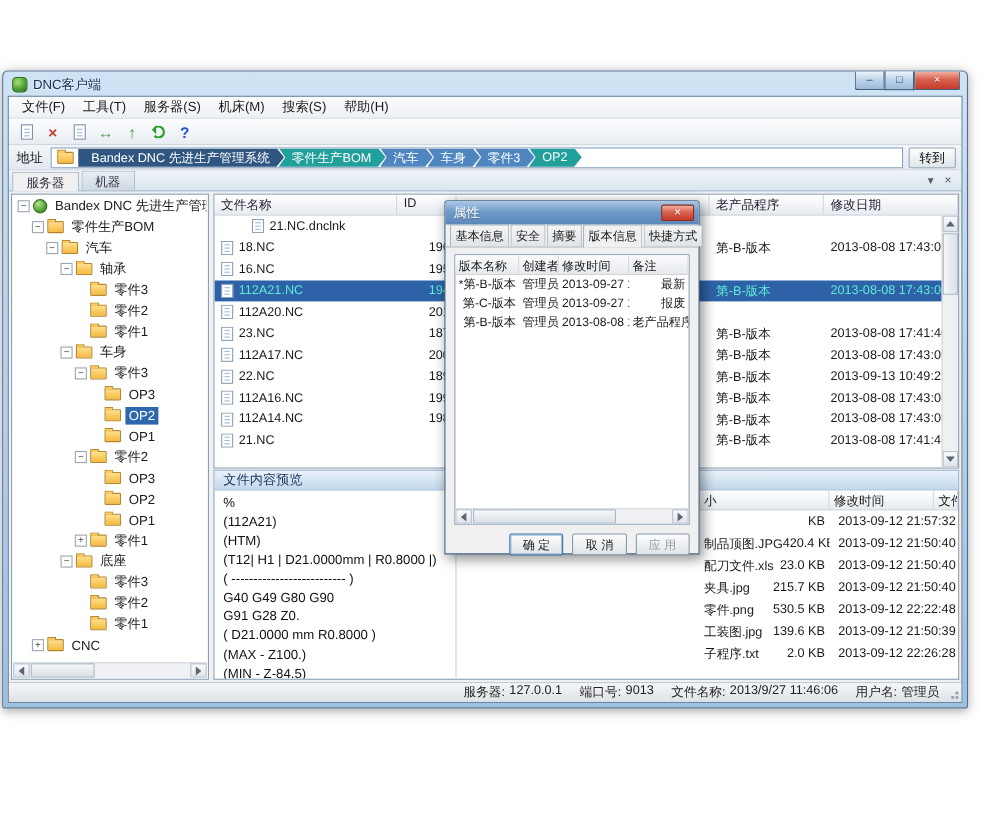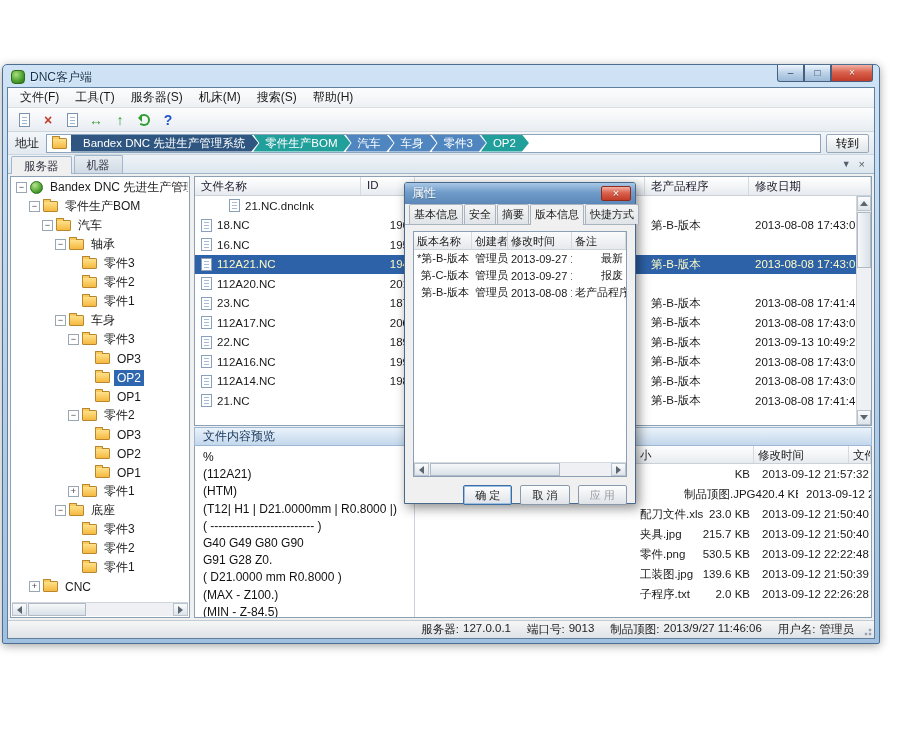--- a/index.html
+++ b/index.html
@@ -89,21 +89,21 @@
   .arr-right { width:0; height:0; border:4px solid transparent; border-left:5px solid #5a6670; margin-right:-4px; }
 
   .splitter { width:4px; flex:none; }
   .content { flex:1; position:relative; min-width:0; }
 
   .filelist { position:absolute; left:0; right:0; top:0; height:250px; background:#fff; border:1px solid #8ba0b5; overflow:hidden; }
   .fl-header { height:19px; display:flex; background:linear-gradient(#ffffff,#e7ebef); border-bottom:1px solid #c9d1d9; }
   .fl-hcell { border-right:1px solid #d4dae0; padding:2px 6px; font-size:11.5px; color:#223;
     overflow:hidden; white-space:nowrap; flex:none; }
   .fl-row { height:19.5px; display:flex; align-items:center; }
-  .fl-row.selected { background:#2e62a8; color:#fef9c3; }
+  .fl-row.selected { background:#2e62a8; color:#5eead4; }
   .fl-cell { flex:none; padding:0 6px; white-space:nowrap; font-size:11.5px; display:flex; align-items:center; overflow:hidden; }
   .fl-cell.right { justify-content:flex-end; }
   .file-icon { width:11px; height:13px; background:#fff; border:1px solid #8aa0b8; margin-right:5px; flex:none; position:relative; }
   .file-icon::before { content:""; position:absolute; left:2px; right:2px; top:2px; height:1px;
     background:#a7bdd4; box-shadow:0 3px 0 #a7bdd4, 0 6px 0 #a7bdd4; }
   .vscroll { position:absolute; right:0; top:19px; bottom:0; width:15px; background:#eef0f3;
     border-left:1px solid #d0d6dc; display:flex; flex-direction:column; }
   .vscroll .sb-btn { width:100%; height:15px; }
   .sb-thumb-v { height:56px; margin:1px 0; background:linear-gradient(90deg,#f6f8fa,#d9e0e7); border:1px solid #b0bac6; flex:none; }
 
@@ -515,21 +515,21 @@
                   <div class="at-row">
                     <div class="at-cell" style="width: 221px;"></div>
                     <div class="at-cell namesize" style="width: 118px;">
                       <span></span>
                       <span>KB</span>
                     </div>
                     <div class="at-cell date" style="width: 95px;">2013-09-12 21:57:32</div>
                   </div>
                   <div class="at-row">
                     <div class="at-cell" style="width: 221px;"></div>
-                    <div class="at-cell namesize" style="width: 118px; margin-left: 44px;">
+                    <div class="at-cell namesize" style="width: 118px;">
                       <span>制品顶图.JPG</span>
                       <span>420.4 KB</span>
                     </div>
                     <div class="at-cell date" style="width: 95px;">2013-09-12 21:50:40</div>
                   </div>
                   <div class="at-row">
                     <div class="at-cell" style="width: 221px;"></div>
                     <div class="at-cell namesize" style="width: 118px;">
                       <span>配刀文件.xls</span>
                       <span>23.0 KB</span>
@@ -576,21 +576,21 @@
       <div class="statusbar" id="statusbar">
           <div class="status-item">
             <span>服务器:</span>
             <span>127.0.0.1</span>
           </div>
           <div class="status-item">
             <span>端口号:</span>
             <span>9013</span>
           </div>
           <div class="status-item">
-            <span>制品顶图:</span>
+            <span>文件名称:</span>
             <span>2013/9/27 11:46:06</span>
           </div>
           <div class="status-item">
             <span>用户名:</span>
             <span>管理员</span>
           </div>
           <div class="grip"></div>
         </div>
     </div>
   </div>

